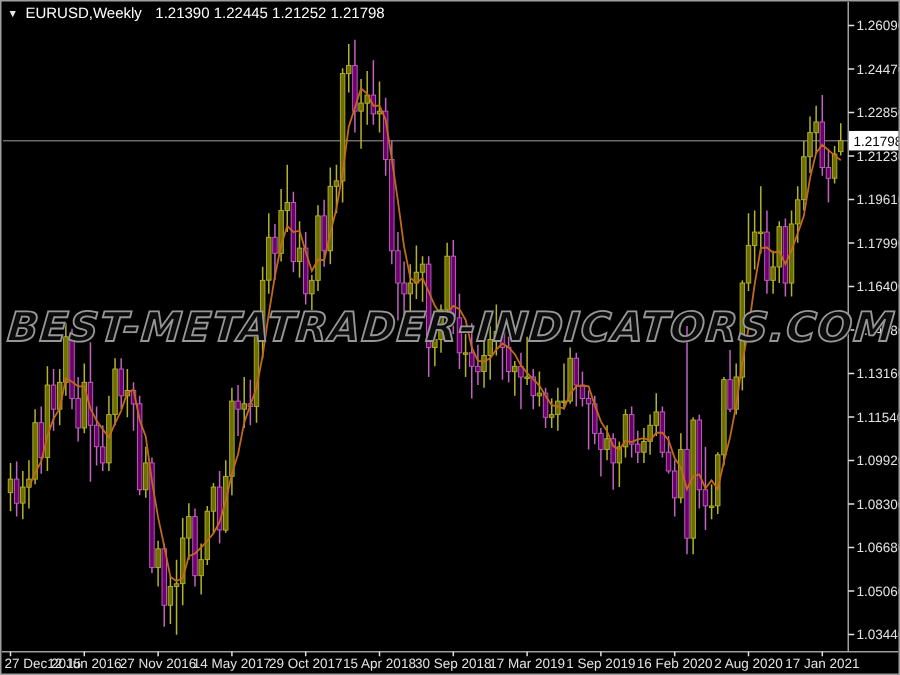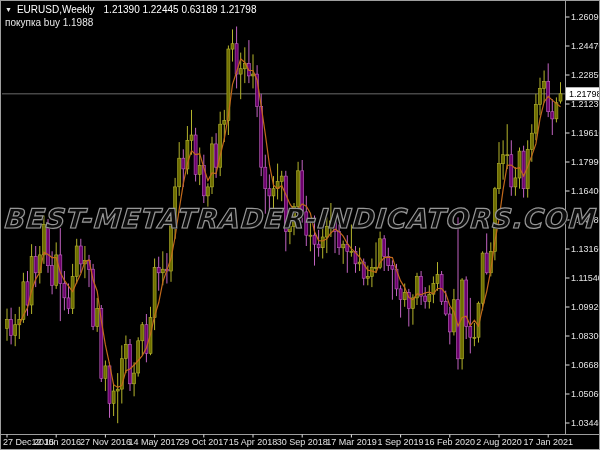--- a/index.html
+++ b/index.html
@@ -365,18 +365,17 @@
       <g>
         <rect x="565" y="86.3" width="35" height="13" fill="#ffffff"></rect>
         <text x="568" y="96.3" fill="#000000" font-size="9">1.21798</text>
       </g>
     </svg>
 
   <div class="watermark">BEST-METATRADER-INDICATORS.COM</div>
 
   <div class="hdr">
     <div class="l1">
-      <span class="dd">▼</span><span>EURUSD,Weekly</span><span class="ohlc">1.21390 1.22445 0.63189 1.21798</span>
+      <span class="dd">▼</span><span>EURUSD,Weekly</span><span class="ohlc">1.21390 1.22445 1.21252 1.21798</span>
     </div>
-    <div class="l2">покупка buy 1.1988</div>
   </div>
 
 </div>
 
 </body></html>

